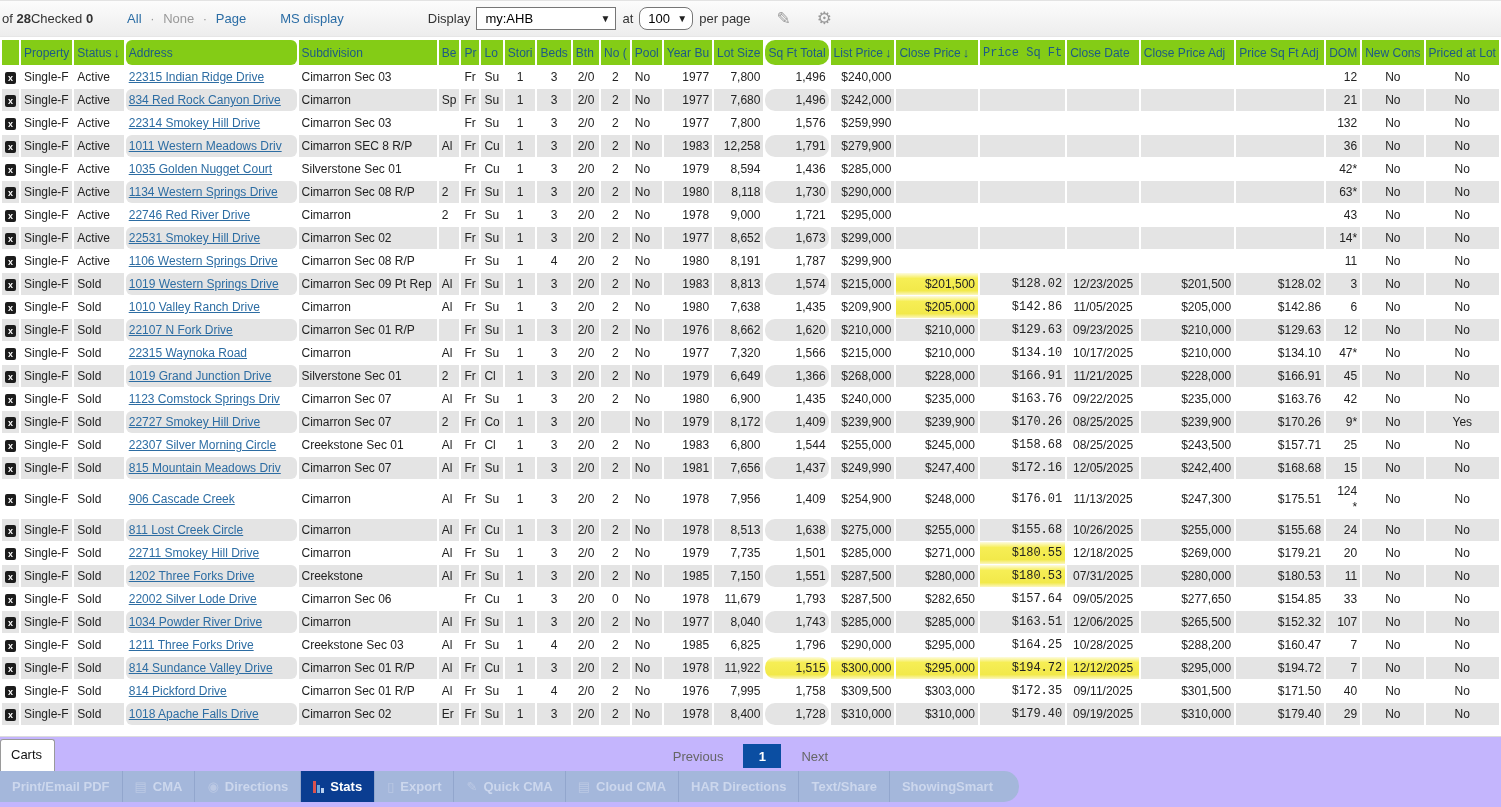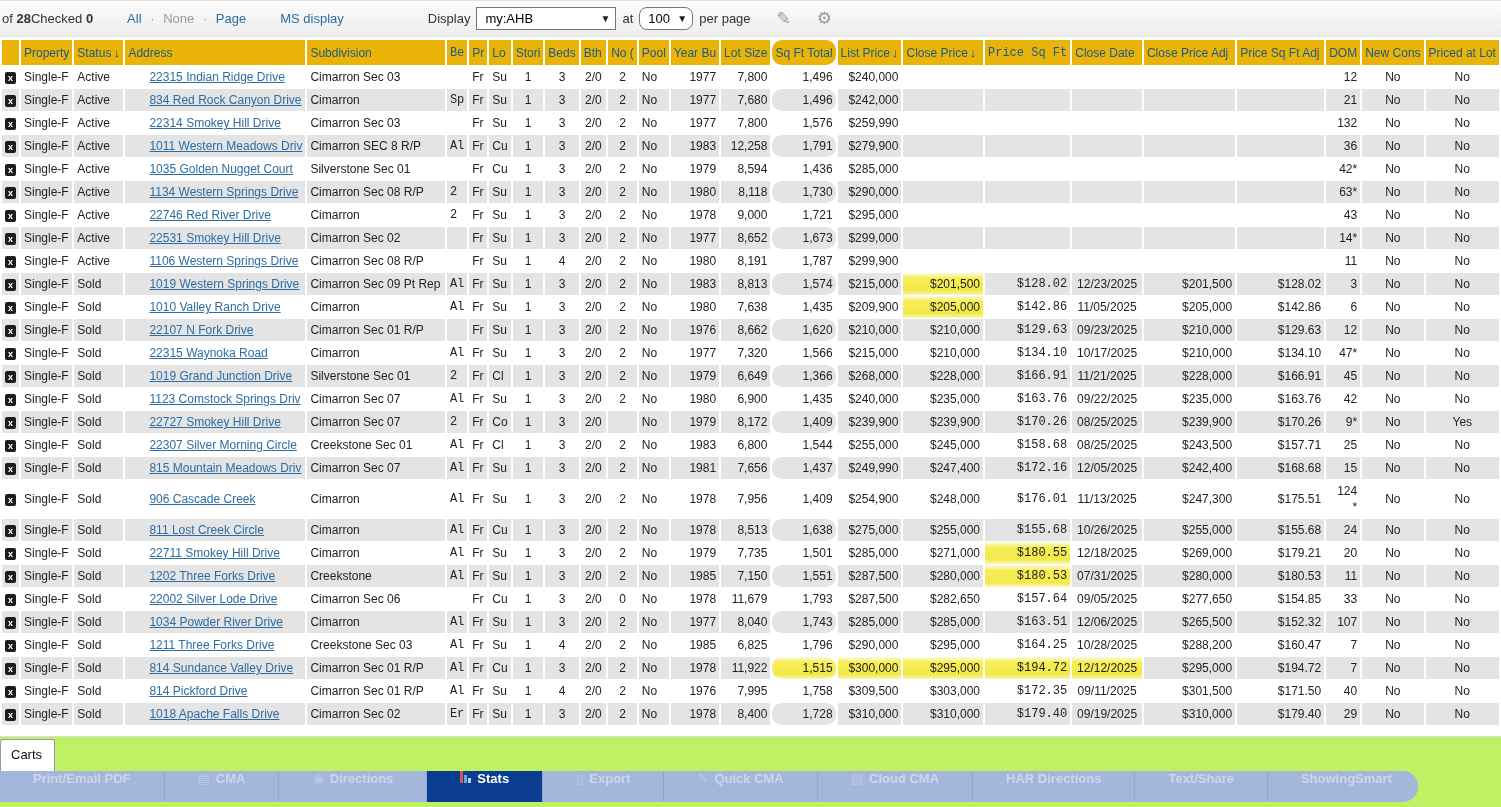--- a/index.html
+++ b/index.html
@@ -32,54 +32,54 @@
   .sb-display { width:140px; }
   .sb-perpage { width:54px;border-radius:8px; }
   .chev { font-size:10px; color:#222; margin-left:6px; }
   .tool-icon { color:#9a9a9a; font-size:17px; margin-left:26px; cursor:pointer; }
   
   table.listings {
     border-collapse:separate; border-spacing:2px 1px;
     margin-top:2px; table-layout:fixed; font-size:12px;
   }
   table.listings th {
-    background:#eab308; color:#1d5a86; font-weight:normal; text-align:left;
+    background:#84cc16; color:#1d5a86; font-weight:normal; text-align:left;
     padding:5px 3px; white-space:nowrap; overflow:hidden; cursor:pointer;
   }
   table.listings td {
     padding:3px 3px; line-height:16px; white-space:nowrap; overflow:hidden;
     background:#fff; vertical-align:middle;
   }
   table.listings tbody tr:nth-child(even) td { background:#e4e4e4; }
   table.listings td.hl, table.listings tbody tr:nth-child(even) td.hl {
     background:linear-gradient(#fdfbe0, #f6ee55 25%, #f2e94a 80%, #fbf6c0);
   }
-  td a { color:#2d6da3; text-decoration:underline; cursor:pointer;margin-left:21px; }
+  td a { color:#2d6da3; text-decoration:underline; cursor:pointer; }
   .sort-arrow { color:#17508c; font-weight:bold; font-size:13px; margin-left:2px; }
   .xbtn {
     display:inline-block; width:11px; height:12px; background:#1c1c1c; color:#fff;
     font-size:9px; font-weight:bold; line-height:12px; text-align:center;
     border-radius:2px; cursor:pointer;
   }
   .al-l { text-align:left; } .al-c { text-align:center; } .al-r { text-align:right; }
   
   .col-x { width:14px; }
-  .col-0 { width:46px; } .col-1 { width:50px; } .col-2 { width:180px; }
-  .col-3 { width:140px; } .col-4 { width:13px;font-family:Liberation Mono, monospace; } .col-5 { width:16px; }
+  .col-0 { width:46px; } .col-1 { width:50px; } .col-2 { width:180px;border-radius:6px; }
+  .col-3 { width:140px; } .col-4 { width:13px; } .col-5 { width:16px; }
   .col-6 { width:17px; } .col-7 { width:24px; } .col-8 { width:26px; }
   .col-9 { width:28px; } .col-10 { width:18px; } .col-11 { width:30px; }
   .col-12 { width:40px; } .col-13 { width:48px; } .col-14 { width:54px;border-radius:10px; }
   .col-15 { width:62px; } .col-16 { width:86px; } .col-17 { width:56px;font-family:Liberation Mono, monospace; }
   .col-18 { width:76px; } .col-19 { width:98px; } .col-20 { width:90px; }
   .col-21 { width:30px; white-space:normal !important; line-height:12px; }
   .col-22 { width:46px; } .col-23 { width:64px; }
   
   .footer {
     position:absolute; left:0; right:0; bottom:0; height:71px;
-    border-top:1px solid #dcdcdc; background:#bef264;
+    border-top:1px solid #dcdcdc; background:#c4b5fd;
   }
   .carts-tab {
     position:absolute; top:2px; left:0; height:32px; padding:7px 12px 0 10px;
     background:#fff; border:1px solid #9a9a9a; border-bottom:none;
     border-radius:3px 3px 0 0; font-size:13px; color:#111; cursor:pointer; z-index:2;
   }
   .pagination {
     position:absolute; top:7px; left:0; right:0;
     display:flex; justify-content:center; align-items:center; gap:20px;
     font-size:13px; color:#666;
@@ -87,22 +87,22 @@
   .page-link { cursor:pointer; color:#666; }
   .page-current {
     background:#0b4ea2; color:#fff; font-weight:bold; width:38px; height:24px;
     display:flex; align-items:center; justify-content:center; cursor:default;
   }
   .btn-strip {
     position:absolute; top:34px; left:0; height:31px; display:flex;
     background:#a4b7db; border-radius:0 15px 15px 0; overflow:hidden;
   }
   .strip-btn {
-    display:flex; justify-content:center; gap:6px;
-    padding:0 33px; color:#ccd7ed; font-size:13px; font-weight:bold;
+    display:flex; align-items:center; justify-content:center; gap:6px;
+    padding:0 12px; color:#ccd7ed; font-size:13px; font-weight:bold;
     border-right:1px solid #92a6cd; cursor:pointer; white-space:nowrap;
   }
   .strip-btn:last-child { border-right:none; padding-right:26px; }
   .strip-btn.active { background:#0a3d91; color:#fff; }
   .strip-icon { font-size:13px; color:#bcc9e4; }
   .bars { display:inline-flex; align-items:flex-end; gap:1px; height:12px; }
   .bars i { display:block; width:3px; }
   .bars .b1 { height:12px; background:#d9534f; }
   .bars .b2 { height:8px;  background:#6aa8e0; }
   .bars .b3 { height:5px;  background:#bcd2ef; }
@@ -927,20 +927,25 @@
         <td class="col-20 al-r">$179.40</td>
         <td class="col-21 al-r">29</td>
         <td class="col-22 al-c">No</td>
         <td class="col-23 al-c">No</td>
       </tr>
     </tbody>
 </table>
 
 <div class="footer">
   <div class="carts-tab">Carts</div>
+  <div class="pagination">
+    <span class="page-link">Previous</span>
+    <span class="page-current">1</span>
+    <span class="page-link">Next</span>
+  </div>
   <div class="btn-strip">
       <div class="strip-btn">
         <span>Print/Email PDF</span>
       </div>
       <div class="strip-btn">
         <span class="strip-icon">▤</span>
         <span>CMA</span>
       </div>
       <div class="strip-btn">
         <span class="strip-icon">◉</span>

